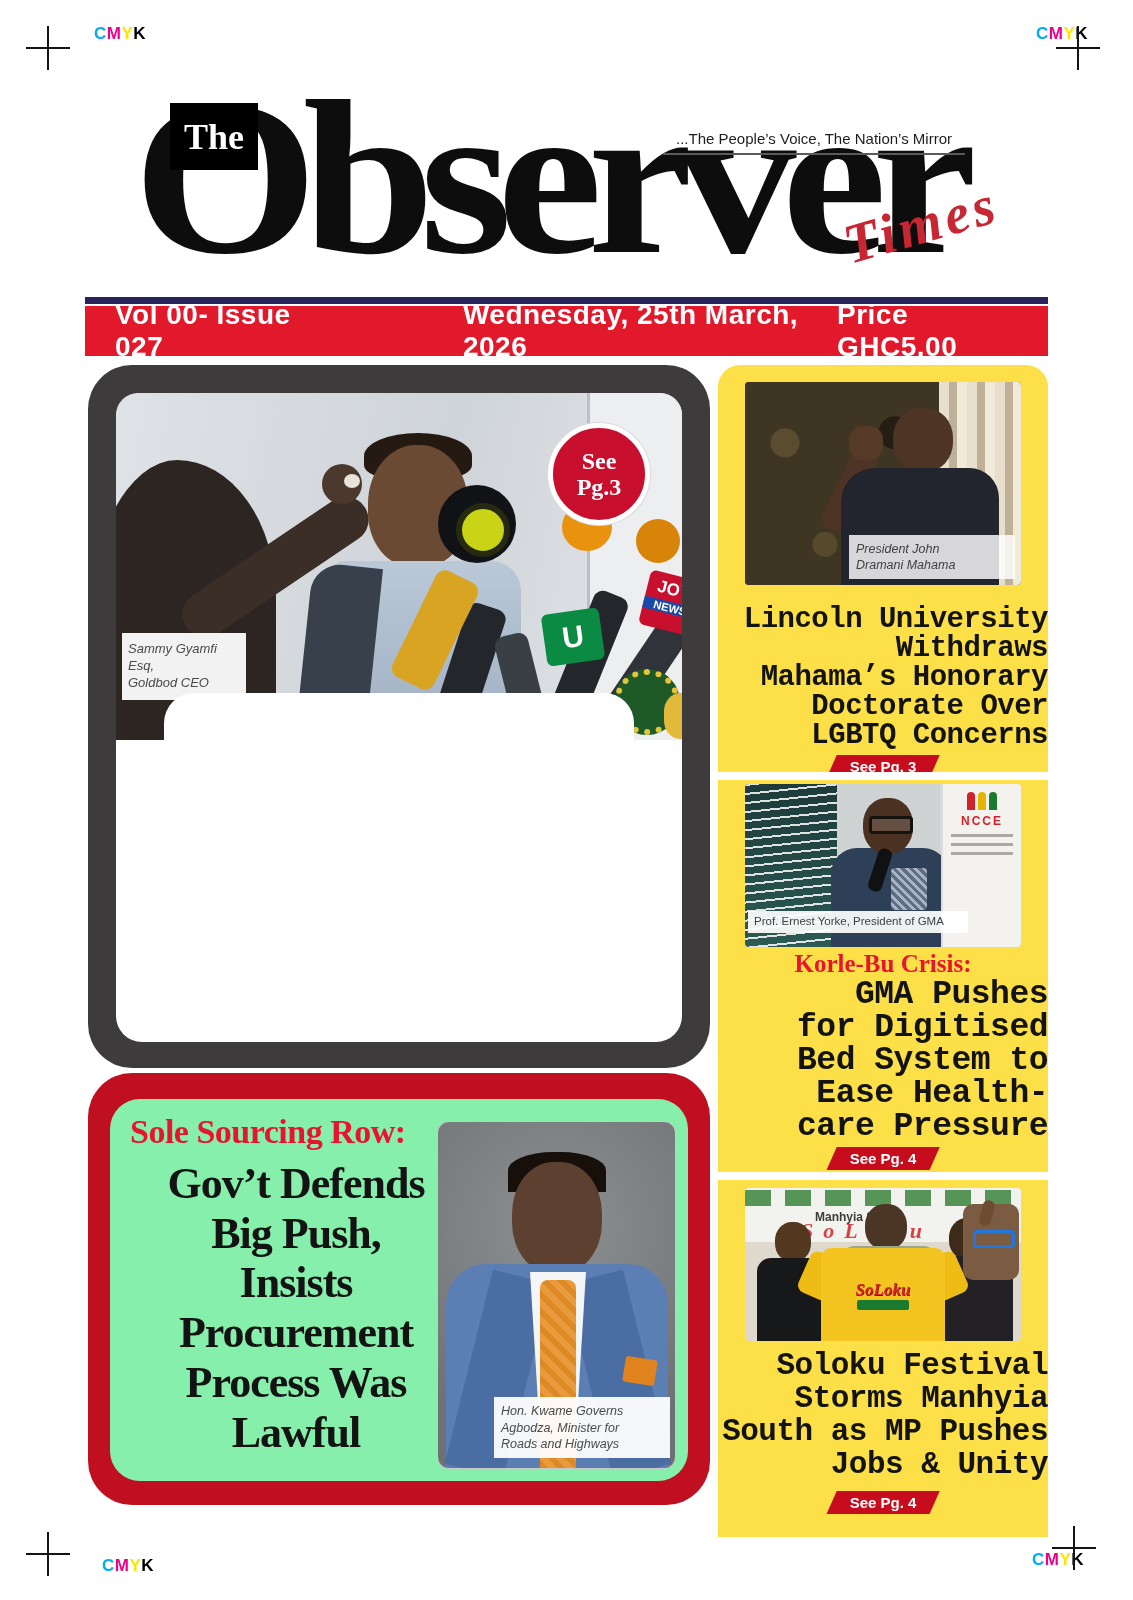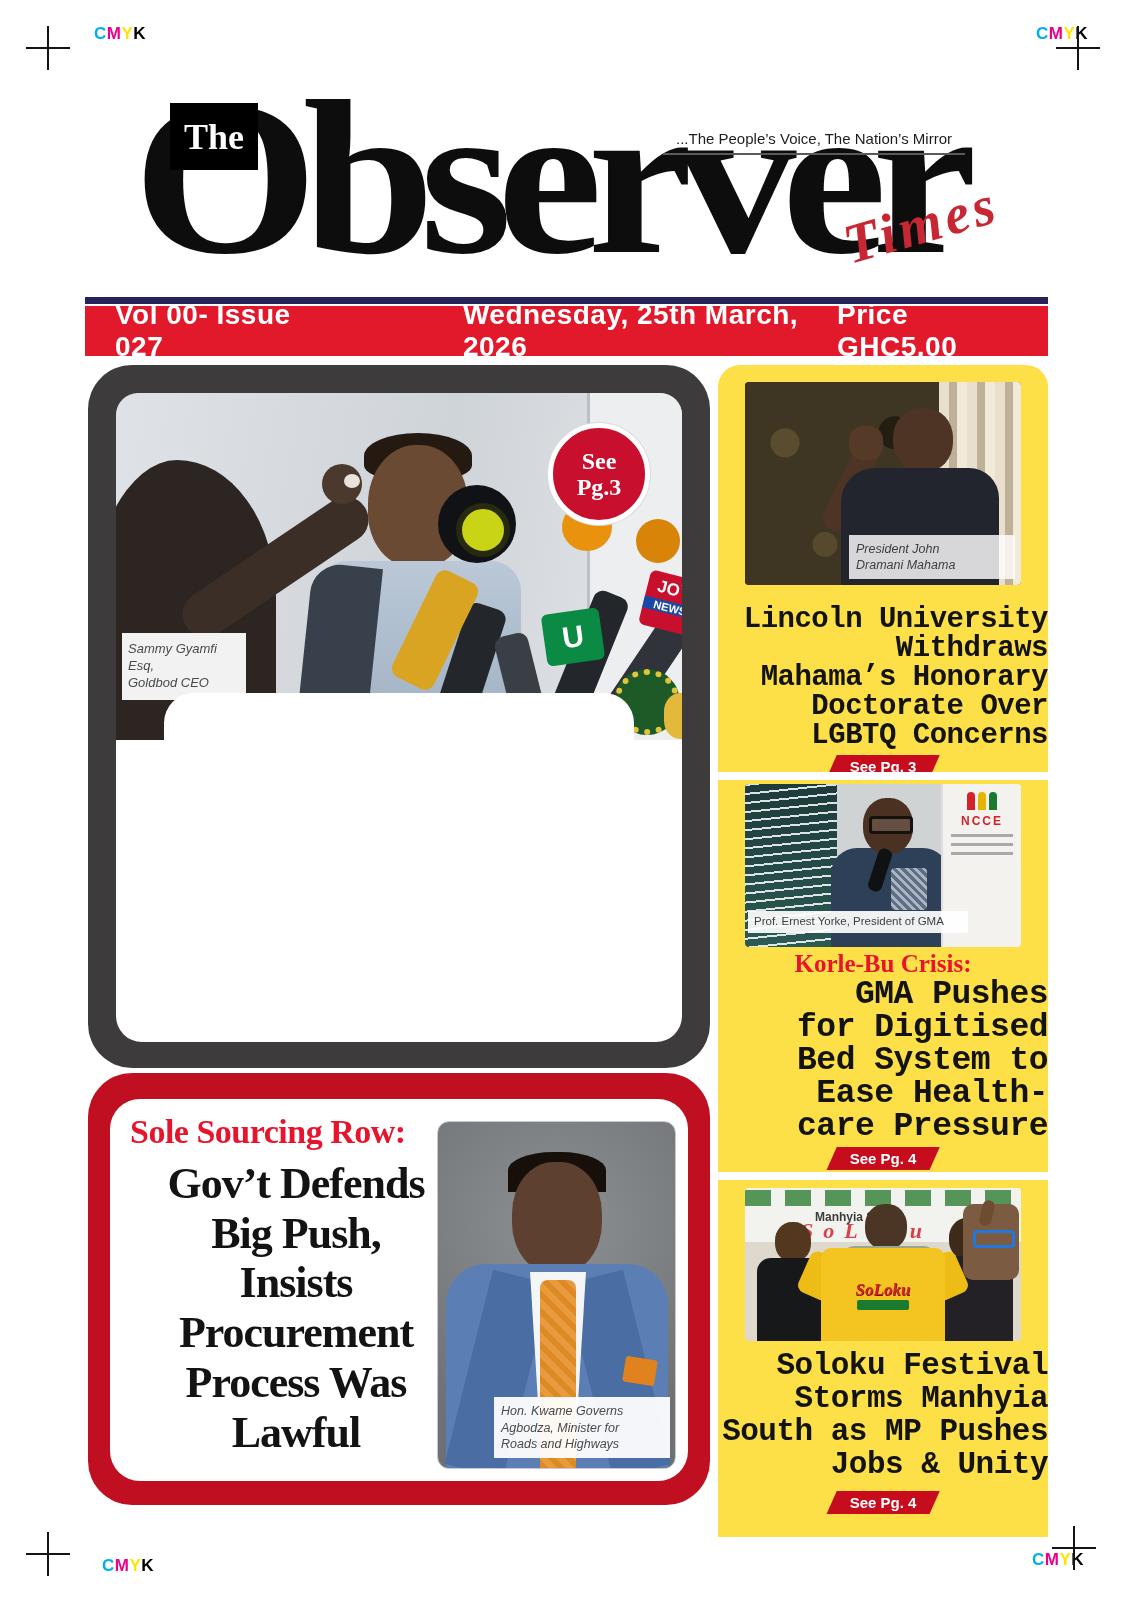--- a/index.html
+++ b/index.html
@@ -79,21 +79,21 @@
              color:#fff;text-align:center;font:bold 24px/1.1 "Liberation Serif","DejaVu Serif",serif;
              display:flex;flex-direction:column;justify-content:center;}
   .lead-notch{position:absolute;left:50%;top:300px;transform:translateX(-50%);width:470px;height:100px;
               background:#fff;border-radius:30px;}
   .lead-text{position:absolute;left:0;right:0;top:322px;text-align:center;}
   .lead-kicker{color:#e8142d;font:bold 31px "Liberation Serif","DejaVu Serif",serif;letter-spacing:-0.5px;}
   .lead-headline{color:#121212;font:bold 56px/1.19 "Liberation Serif","DejaVu Serif",serif;letter-spacing:-1.5px;}
 
   
   .frame2{left:88px;top:1073px;width:622px;height:432px;background:#bf0f20;border-radius:44px;}
-  .frame2-inner{position:absolute;left:22px;top:26px;width:578px;height:382px;background:#ffffff;border-radius:30px;}
+  .frame2-inner{position:absolute;left:22px;top:26px;width:578px;height:382px;background:#86efac;border-radius:30px;}
   .s2-kicker{position:absolute;left:20px;top:14px;color:#e8142d;
              font:bold 34px "Liberation Serif","DejaVu Serif",serif;letter-spacing:-0.5px;}
   .s2-headline{position:absolute;left:16px;top:60px;width:340px;text-align:center;color:#131313;
                font:bold 44px/1.13 "Liberation Serif","DejaVu Serif",serif;letter-spacing:-1px;}
   .photo2{position:absolute;right:12px;top:22px;width:237px;height:346px;border-radius:12px;overflow:hidden;
           background:radial-gradient(circle at 50% 30%,#8d9093,#6e7174 80%);border:1px solid #c9c9c9;}
   .p2-hair{position:absolute;left:70px;top:30px;width:98px;height:40px;background:#17100a;border-radius:46% 46% 0 0;}
   .p2-head{position:absolute;left:74px;top:40px;width:90px;height:112px;background:#5d4030;border-radius:46%;}
   .p2-suit{position:absolute;left:8px;top:142px;width:222px;height:210px;background:#5b7fb4;border-radius:40px 40px 0 0;}
   .p2-lapel-l{position:absolute;left:30px;top:152px;width:60px;height:200px;background:#4a6da3;transform:rotate(14deg);}

